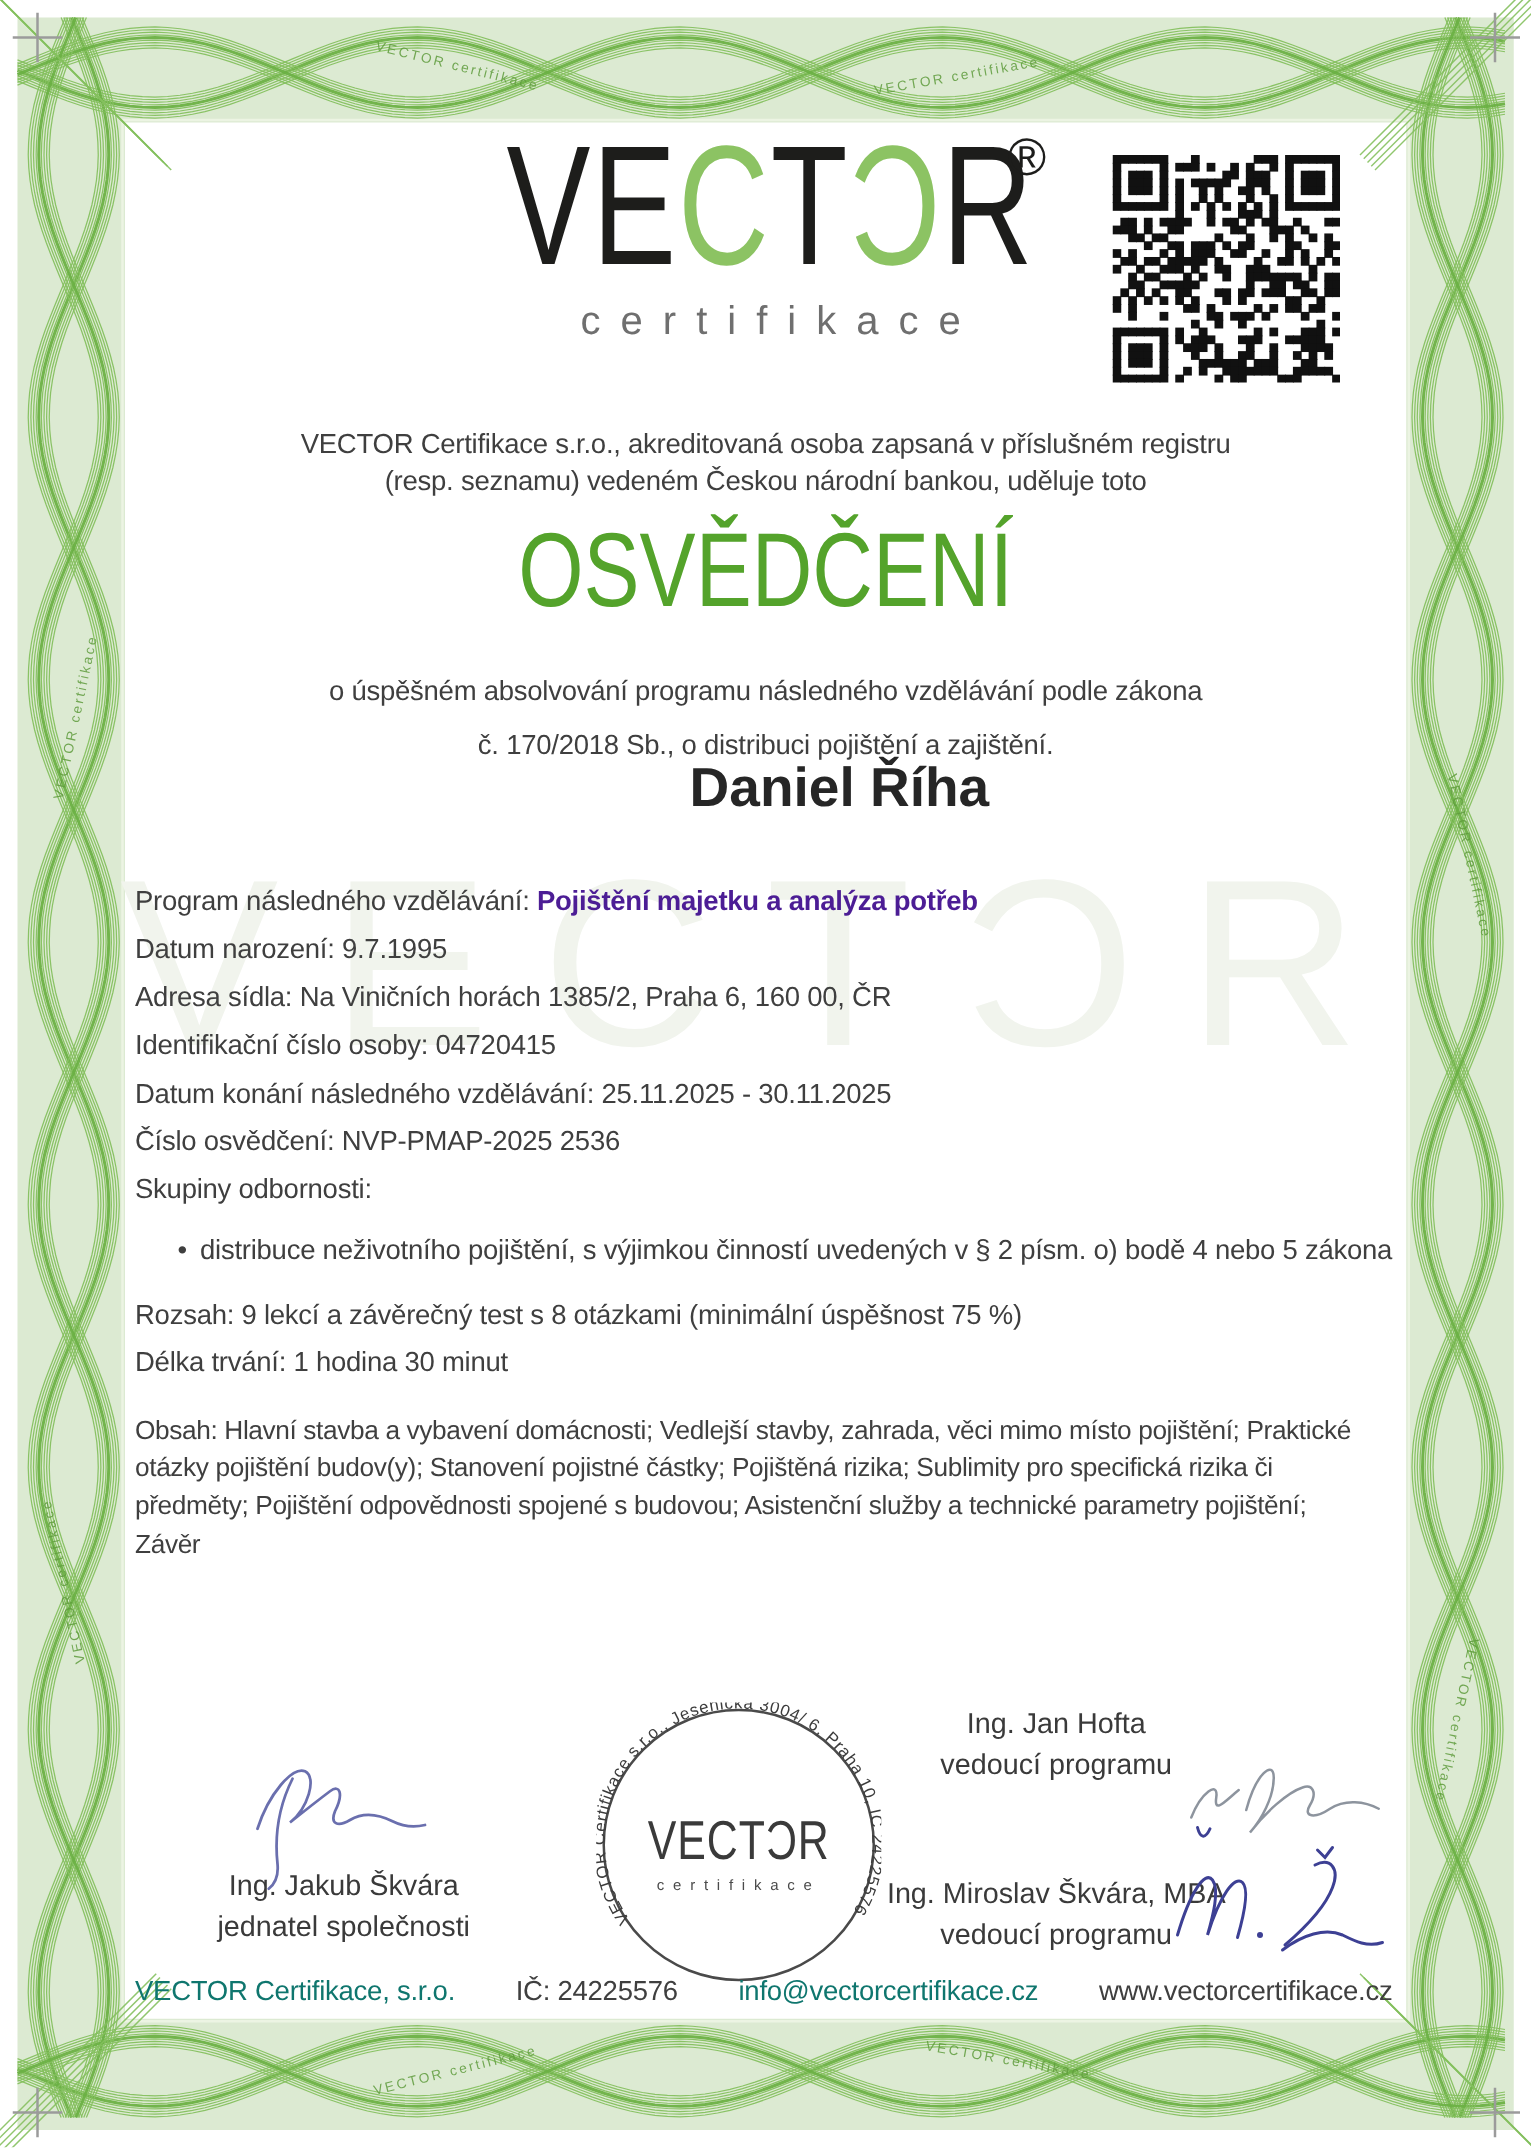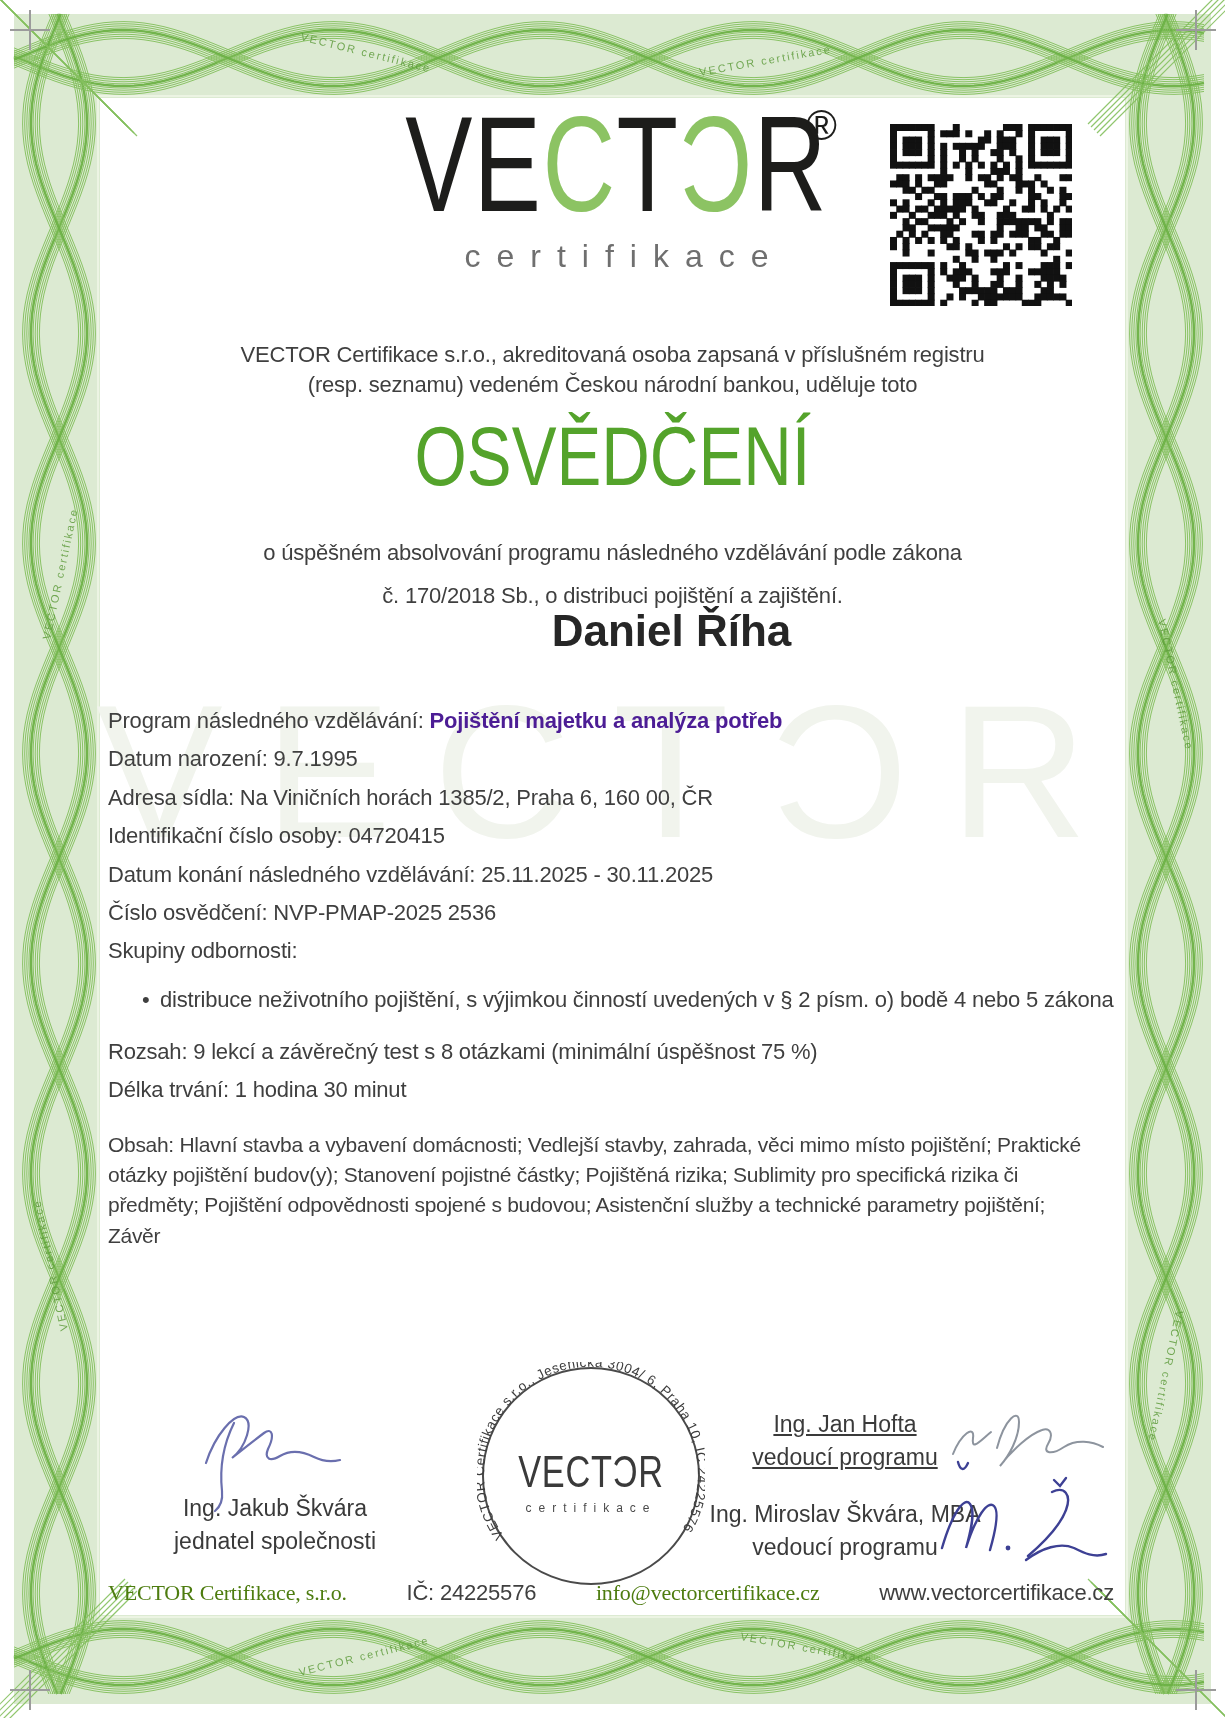--- a/index.html
+++ b/index.html
@@ -33,27 +33,27 @@
   .dline b{color:#4c1d95;text-align:right;}
   ul.groups{margin:14px 0 16px 0;padding:0 0 0 52px;list-style:none;}
   ul.groups li{line-height:30px;position:relative;white-space:nowrap;}
   ul.groups li::before{content:"•";position:absolute;left:-18px;color:#3f3f3f;}
   .after-groups{margin-top:18px;}
   .obsah{margin-top:20px;line-height:30.4px;font-size:21px;letter-spacing:-.3px;}
   
   .sig-svg{position:absolute;z-index:2;}
   .sig-name{position:absolute;z-index:2;text-align:center;font-size:23px;color:#3a3a3a;line-height:33px;}
   .left-names{left:140px;top:1492px;width:270px;}
-  .right-name-1{left:640px;top:1408px;width:410px;text-decoration:underline;}
+  .right-name-1{left:640px;top:1362px;width:410px;}
   .right-name-2{left:640px;top:1498px;width:410px;}
   .stamp-svg{position:absolute;left:477px;top:1362px;z-index:2;}
   
   .footer{position:absolute;left:108px;top:1580px;width:1006px;z-index:2;display:flex;
     justify-content:space-between;align-items:baseline;font-size:22px;letter-spacing:-.2px;white-space:nowrap;}
-  .green{color:#4d7c0f;font-family:Liberation Serif, serif;}
+  .green{color:#0f766e;}
 </style>
 </head>
 <body>
 
 <div class="page">
 
   <svg class="border-svg" id="borderSvg" width="1225" height="1718" viewBox="0 0 1225 1718">
       <rect x="14" y="14" width="1197" height="1690" fill="#dcead2"></rect>
       <rect x="100" y="98" width="1025" height="1517" fill="#ffffff"></rect>
       <rect x="98" y="96" width="1029" height="1521" fill="none" stroke="#ecf4e3" stroke-width="2"></rect>

